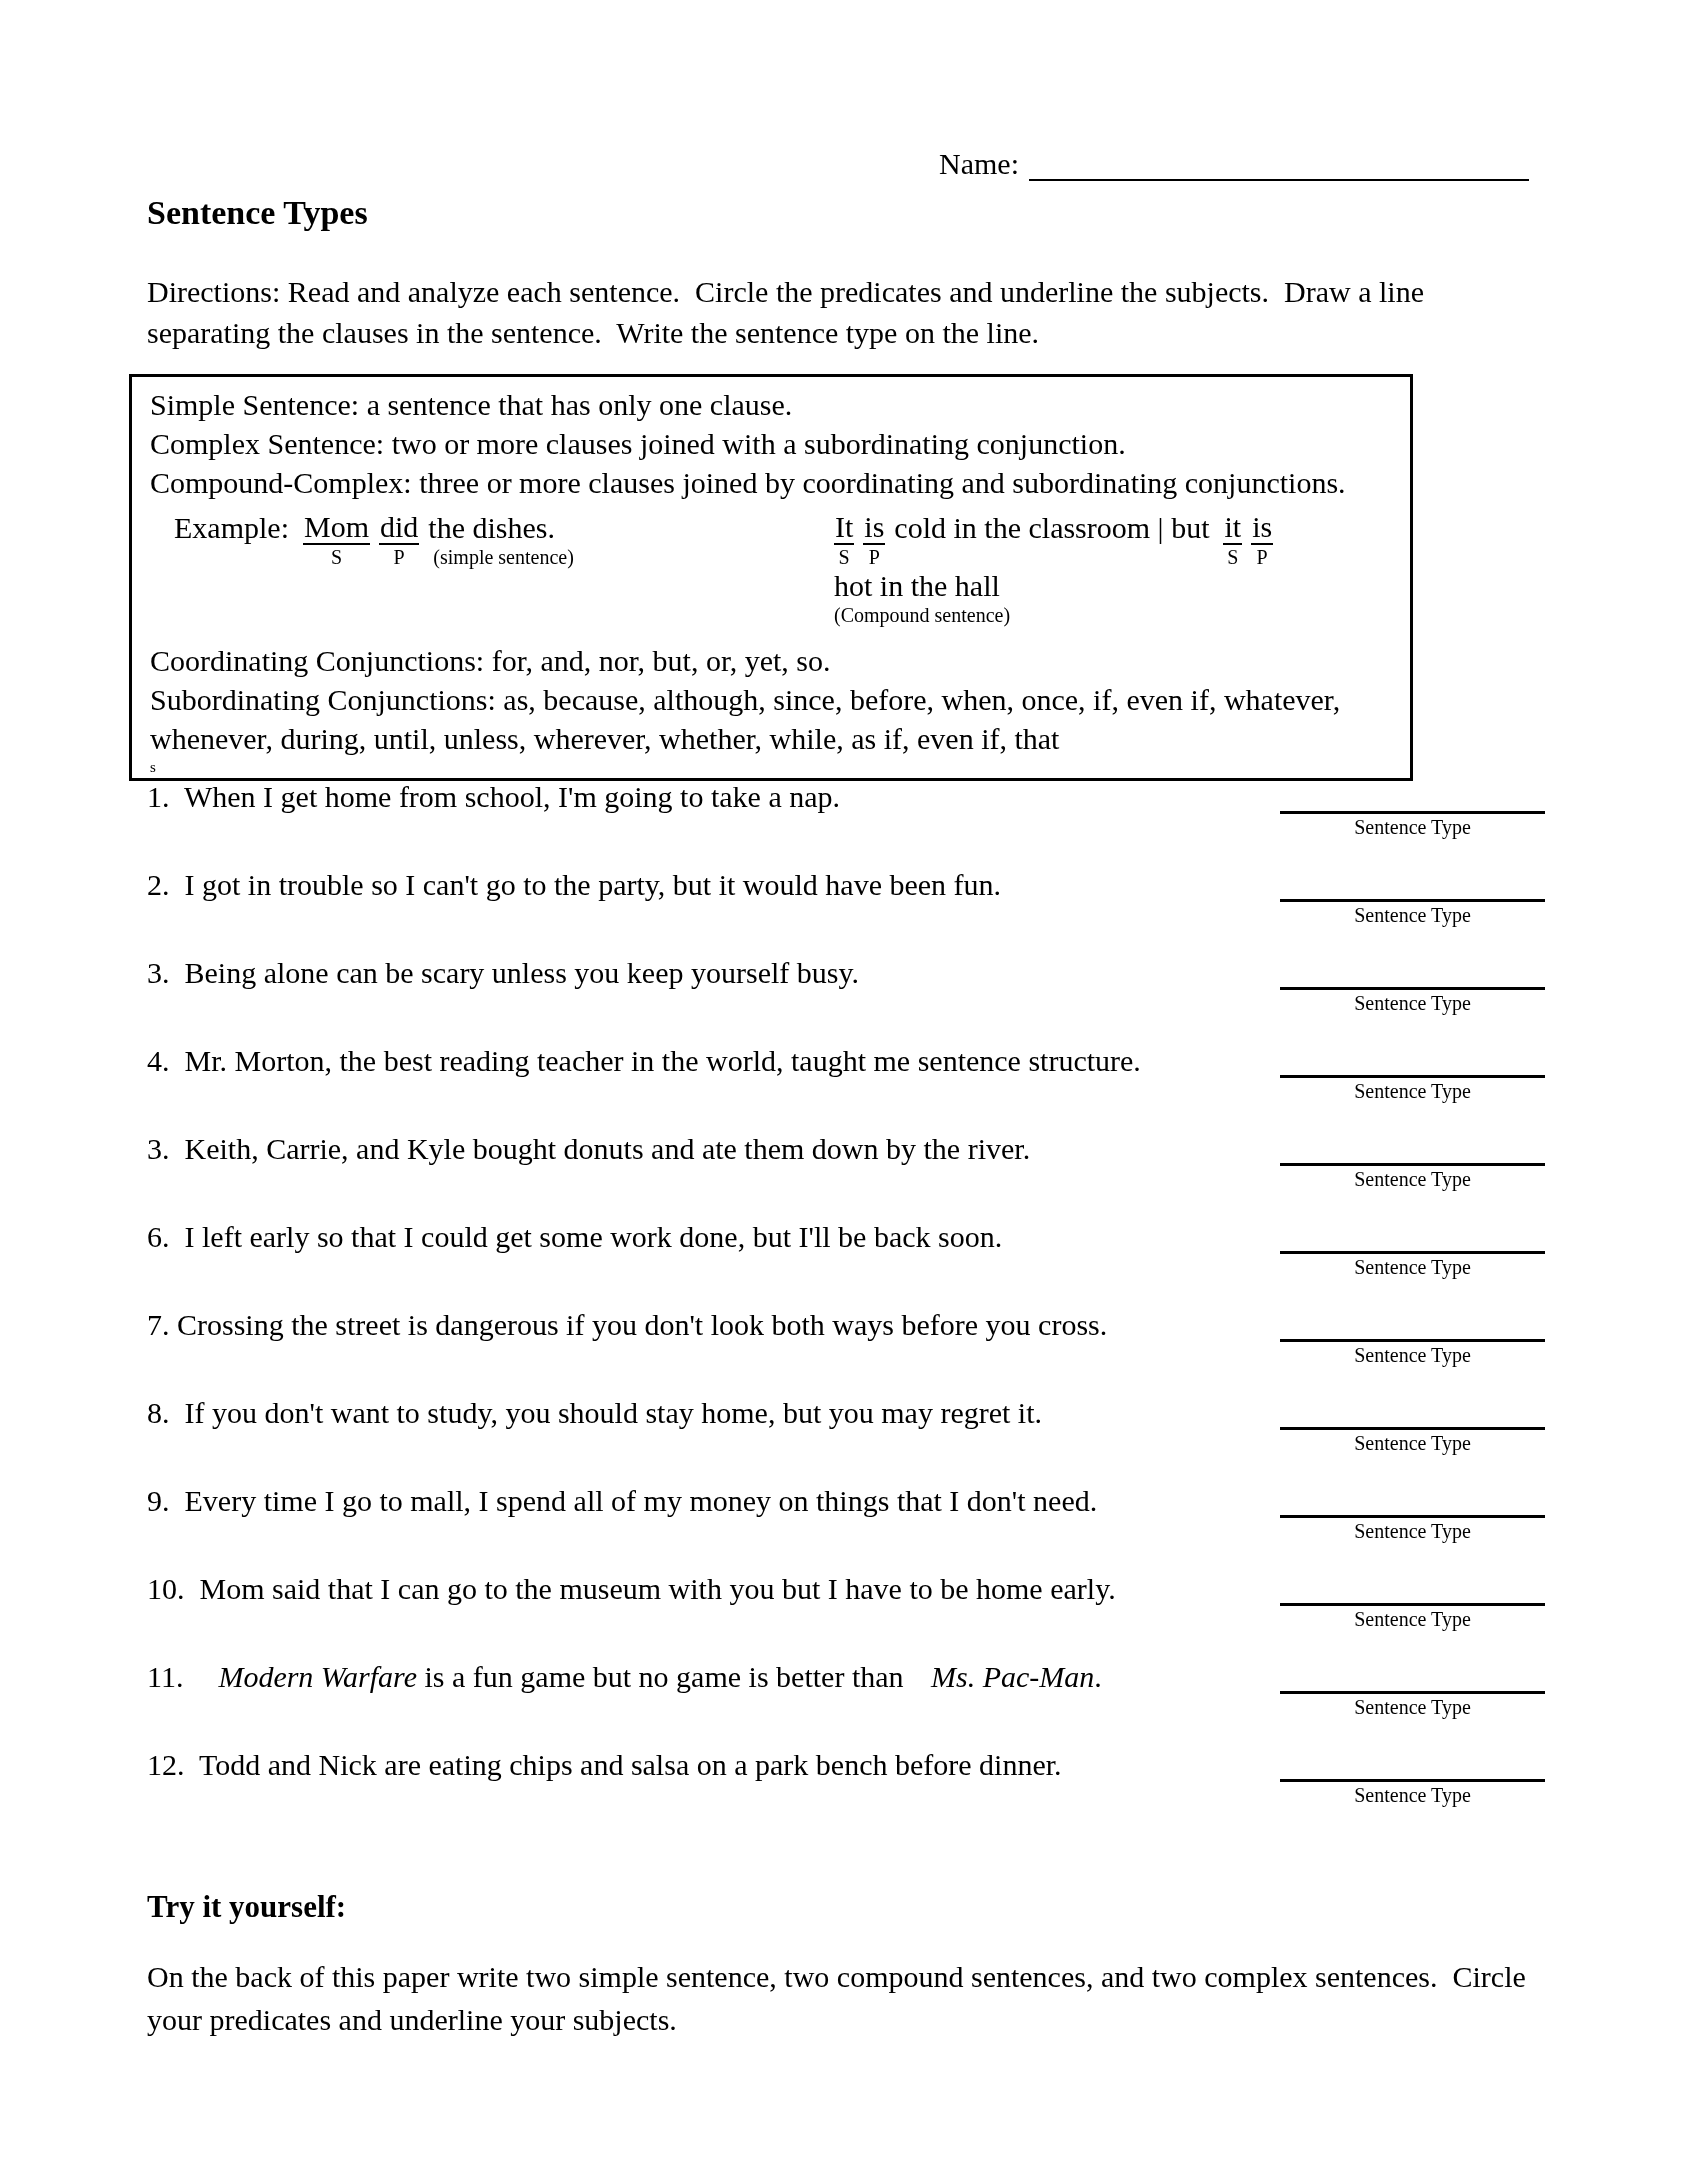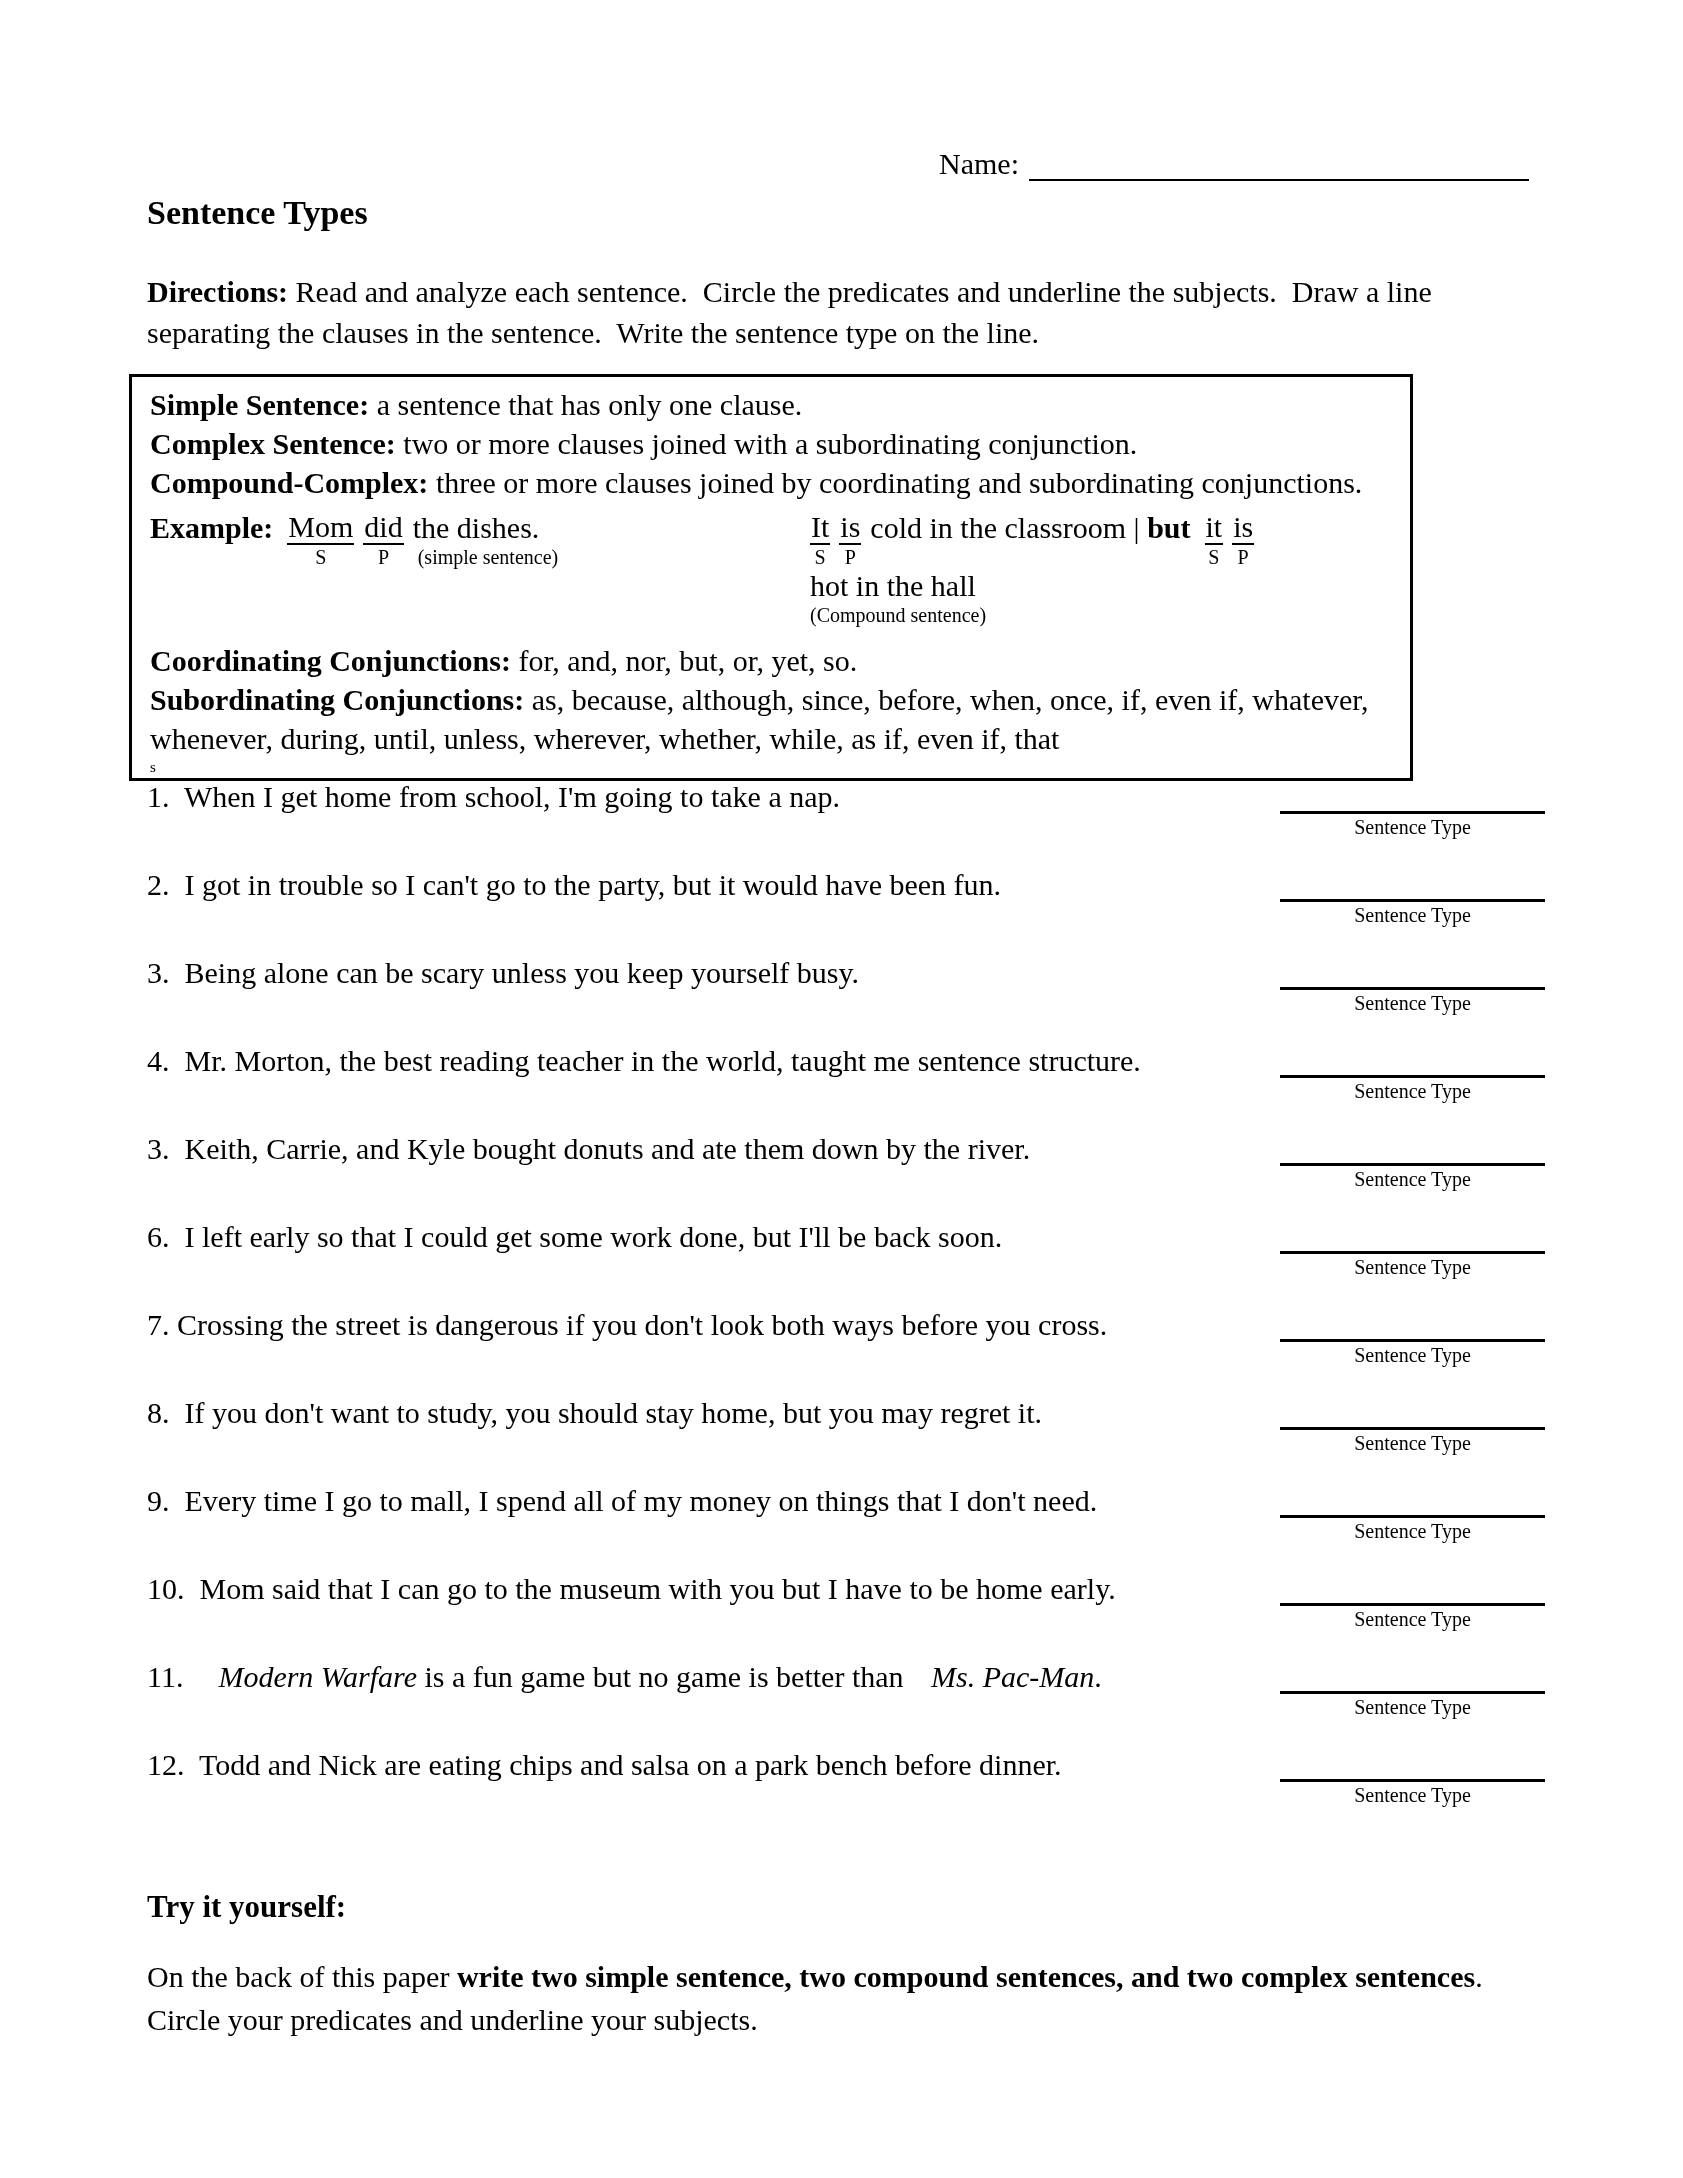--- a/index.html
+++ b/index.html
@@ -1,38 +1,38 @@
 <!DOCTYPE html>
 <html><head>
 <meta charset="utf-8">
 <style>
   html,body{margin:0;padding:0;}
   body{
     width:1683px;height:2178px;position:relative;background:#ffffff;color:#000000;
     font-family:"Liberation Serif", serif;font-size:30px;
   }
   .pre{white-space:pre-wrap;}
-  b{font-weight:bold;text-align:right;}
+  b{font-weight:normal;text-align:right;}
   .it{font-style:italic;margin-left:20px;}
 
   .name-row{position:absolute;left:939px;top:147px;display:flex;align-items:flex-end;}
   .name-line{width:500px;border-bottom:2px solid #000;height:32px;margin-left:10px;}
 
   .title{position:absolute;left:147px;top:194px;margin:0;font-size:34px;font-weight:bold;}
 
   .directions{position:absolute;left:147px;top:271px;width:1390px;margin:0;line-height:41px;}
 
   .rulebox{
     position:absolute;left:129px;top:374px;width:1284px;box-sizing:border-box;
     border:3px solid #000;padding:8px 8px 2px 18px;
   }
   .rulebox .line{margin:0;line-height:39px;}
 
   .example{display:flex;margin-top:9px;}
-  .ex-left{width:660px;}
+  .ex-left{width:660px;margin-left:24px;}
   .ex-right{flex:1;}
   .exlabel{display:inline-block;vertical-align:top;line-height:34px;margin-right:14px;}
   .ex-plain{display:inline-block;vertical-align:top;line-height:34px;white-space:pre-wrap;}
   .anno{display:inline-block;vertical-align:top;text-align:center;margin-right:9px;}
   .anno .w{display:block;line-height:32px;border-bottom:2px solid #000;padding:0 1px;}
   .anno .mark{display:block;font-size:20px;line-height:24px;}
   .tailwrap{display:inline-block;vertical-align:top;text-align:left;}
   .tailwrap .tail{display:block;line-height:34px;}
   .tailwrap .caption{display:block;font-size:20px;line-height:24px;white-space:pre;}
 

